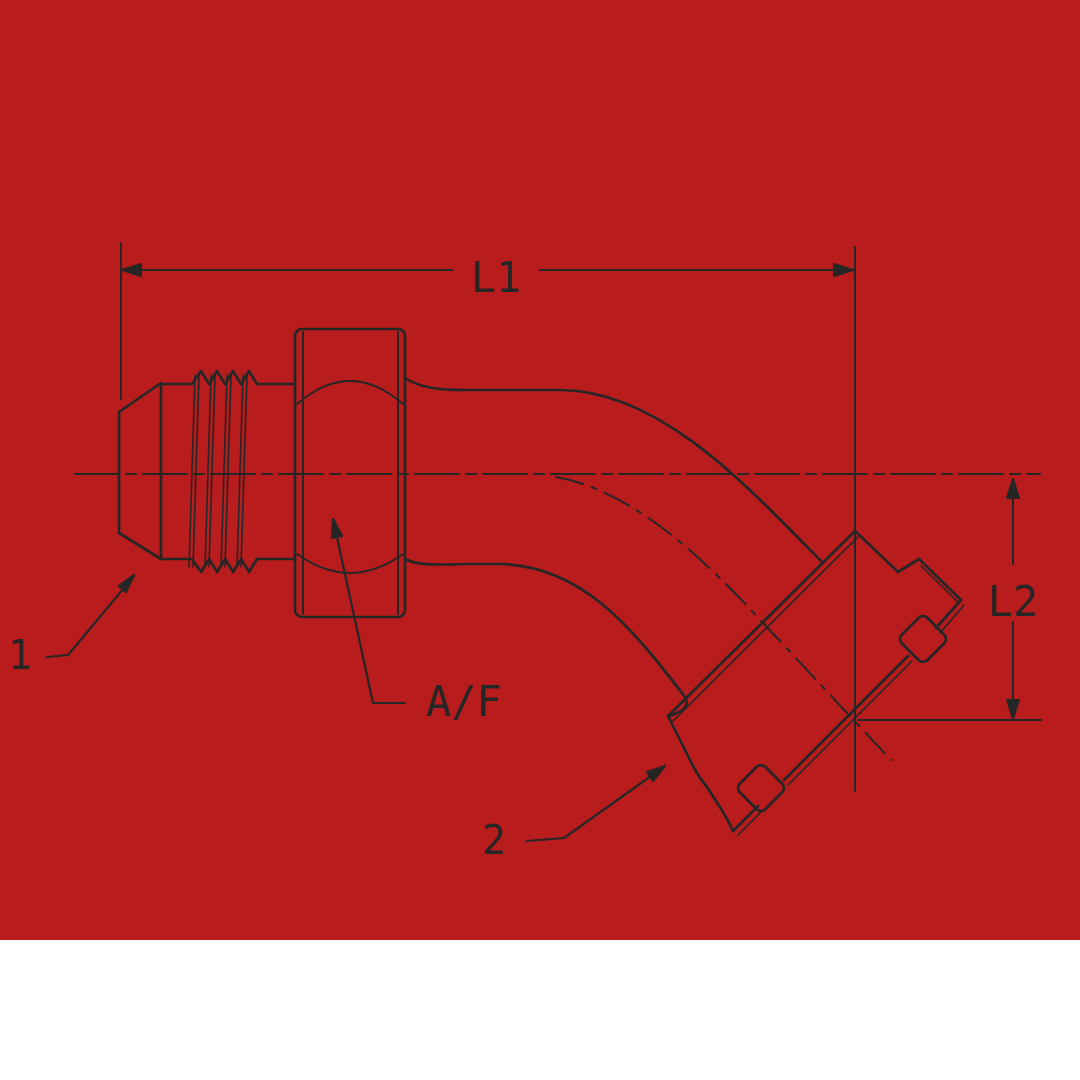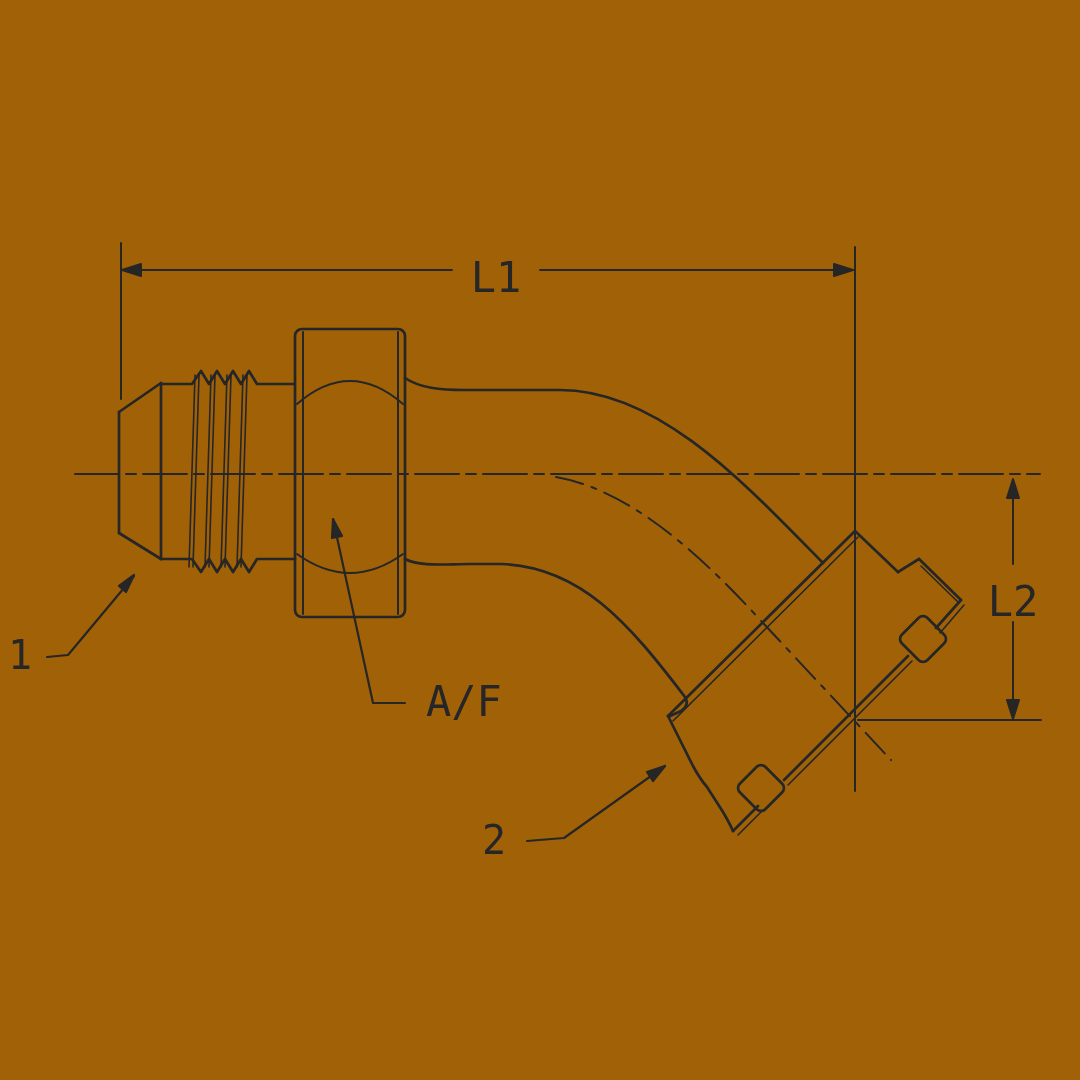--- a/index.html
+++ b/index.html
@@ -7,22 +7,22 @@
     padding: 0;
     background: #ffffff;
     width: 1080px;
     height: 1080px;
     overflow: hidden;
     font-family: "DejaVu Sans Mono", monospace;
   }
   .stage {
     position: relative;
     width: 1080px;
-    height: 1080px;
-    background: #a16207;
+    height: 940px;
+    background: #b91c1c;
   }
   svg { display: block; }
   .outline   { stroke-width: 2.7; }
   .thin      { stroke-width: 1.6; }
   .medium    { stroke-width: 2.0; }
   .dim       { stroke-width: 2.0; }
   .leader    { stroke-width: 2.2; }
   .centerline{ stroke-width: 2.0; }
   text {
     font-family: "DejaVu Sans Mono", monospace;

